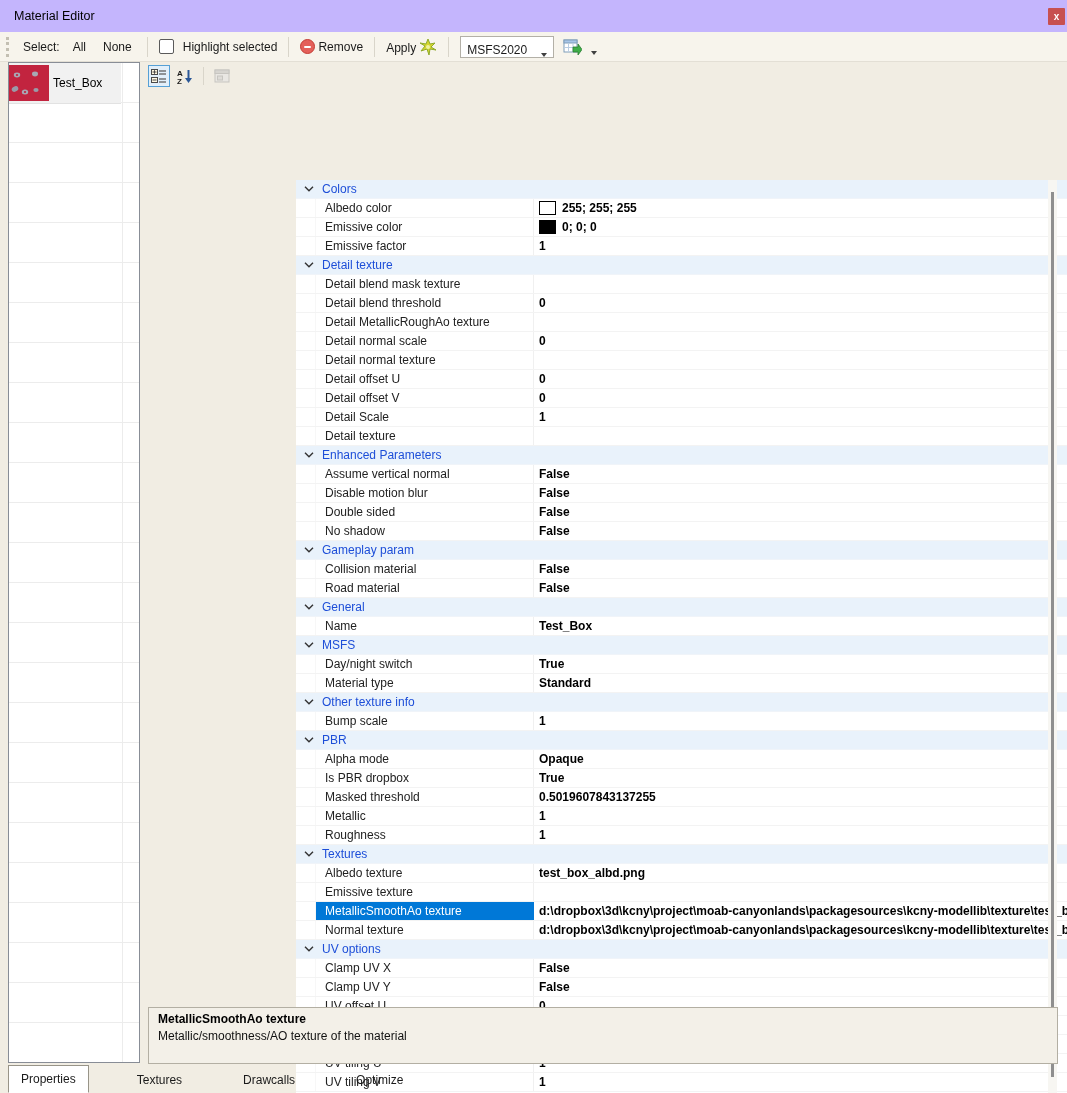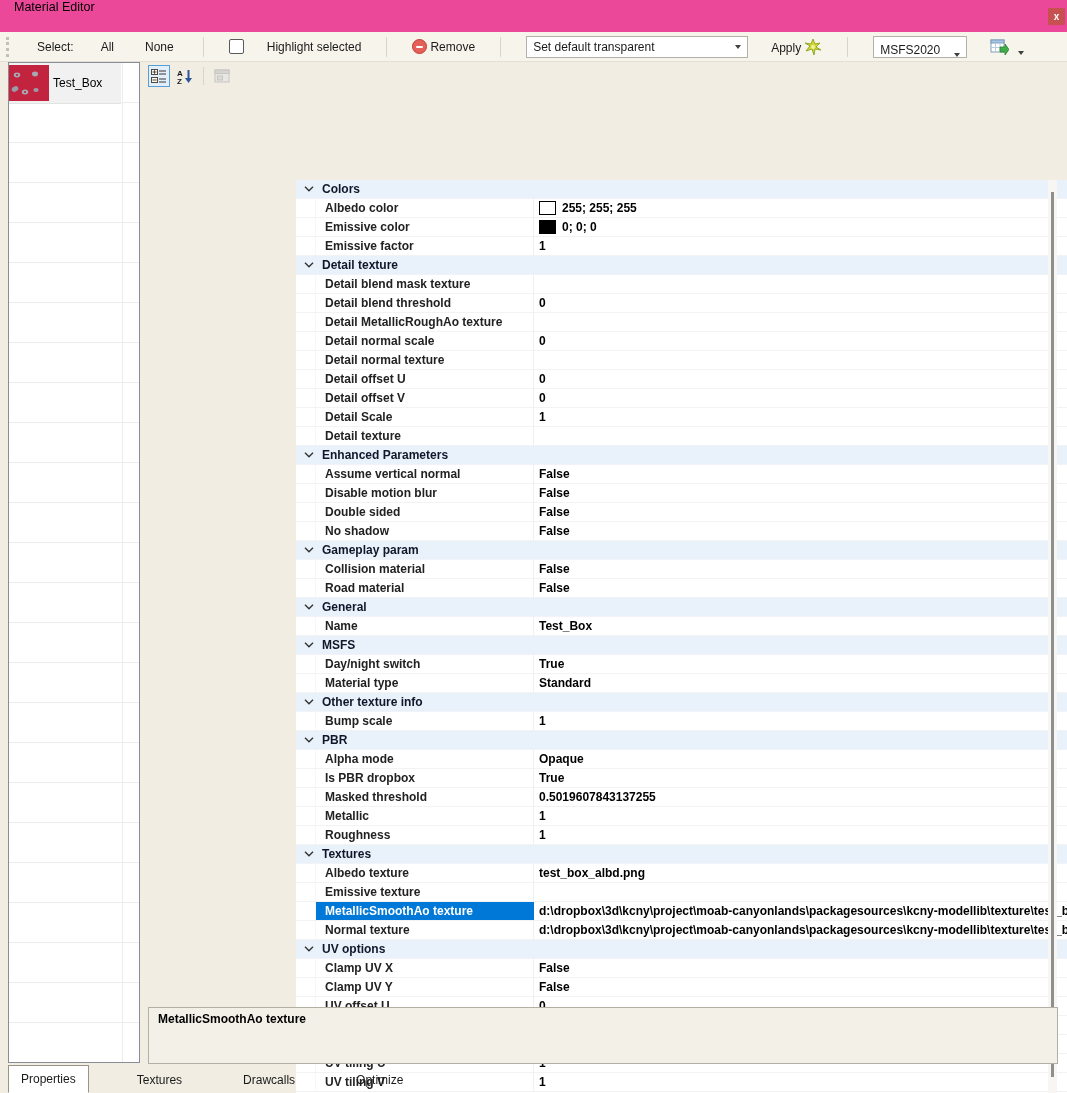--- a/index.html
+++ b/index.html
@@ -5,34 +5,34 @@
   html,body{margin:0;padding:0;}
   body{
     width:1067px;height:1093px;position:relative;overflow:hidden;
     background:#f1ede3;
     font-family:"Liberation Sans","DejaVu Sans",sans-serif;
     font-size:12px;color:#1a1a1a;
     -webkit-font-smoothing:antialiased;
   }
   .titlebar{
     position:absolute;left:0;top:0;width:1067px;height:32px;
-    background:#ec4899;border-bottom:1px solid #e6e2d8;
-    display:flex;
+    background:#c4b5fd;border-bottom:1px solid #e6e2d8;
+    display:flex;align-items:center;
   }
   .title-text{margin-left:14px;font-size:12.5px;color:#000;}
   .close-btn{
     position:absolute;right:2px;top:8px;width:17px;height:17px;
     background:#c75050;color:#fff;font-size:10px;font-weight:bold;
     display:flex;align-items:center;justify-content:center;cursor:default;
     border-radius:1px;
   }
   .toolbar{
     position:absolute;left:0;top:32px;width:1067px;height:30px;
     background:#f7f4ec;border-bottom:1px solid #e3dfd5;
-    display:flex;align-items:center;gap:23px;padding-left:6px;box-sizing:border-box;
+    display:flex;align-items:center;gap:9px;padding-left:6px;box-sizing:border-box;
   }
   .grip{width:3px;height:20px;border-left:3px dotted #c3bfb2;margin-right:2px;}
   .tb-label{color:#1a1a1a;}
   .tb-btn{color:#1a1a1a;padding:2px 4px;cursor:default;}
   .tb-sep{width:1px;height:20px;background:#d9d5ca;margin:0 2px;}
   .checkbox{
     width:13px;height:13px;background:#fff;border:1px solid #5a5a5a;
     border-radius:2px;display:inline-block;
   }
   .remove-icon{
@@ -84,30 +84,30 @@
   
   .prop-grid{
     position:absolute;left:148px;top:90px;width:910px;height:913px;
     background:#fff;border-right:1px solid #e4e0d6;box-sizing:border-box;
   }
   .cat-row{
     height:19px;background:#e9f2fb;display:flex;align-items:center;
     box-sizing:border-box;border-bottom:1px solid #f0f4f9;
   }
   .cat-chevron{width:26px;display:flex;justify-content:center;align-items:center;}
-  .cat-label{font-weight:bold;color:#0f172a;}
+  .cat-label{font-weight:normal;color:#1d4ed8;}
   .prop-row{
     height:19px;display:flex;align-items:center;box-sizing:border-box;
     border-bottom:1px solid #f3f3f3;position:relative;
   }
   .row-gutter{width:20px;flex:0 0 20px;height:100%;border-right:1px solid #f7f7f7;box-sizing:border-box;}
   .prop-label{
     width:218px;flex:0 0 218px;height:100%;display:flex;align-items:center;
     padding-left:9px;box-sizing:border-box;border-right:1px solid #f0f0f0;color:#222;
-    white-space:nowrap;overflow:hidden;font-weight:bold;
+    white-space:nowrap;overflow:hidden;
   }
   .prop-value{
     flex:1;height:100%;display:flex;align-items:center;gap:6px;
     padding-left:5px;padding-right:26px;box-sizing:border-box;
     font-weight:bold;color:#000;white-space:nowrap;overflow:hidden;
   }
   .swatch{
     width:17px;height:14px;border:1px solid #000;box-sizing:border-box;display:inline-block;
   }
   .prop-row.selected .prop-label{background:#0078d7;color:#fff;border-right-color:#0078d7;}
@@ -156,24 +156,20 @@
   <span class="tb-btn">None</span>
   <span class="tb-sep"></span>
   <span class="checkbox"></span>
   <span class="tb-label">Highlight selected</span>
   <span class="tb-sep"></span>
   <span class="icon-btn">
     <span class="remove-icon"></span>
     <span>Remove</span>
   </span>
   <span class="tb-sep"></span>
-  <div class="combo combo-wide">
-    <span>Set default transparent</span>
-    <span class="dd-arrow"></span>
-  </div>
   <span class="icon-btn">
     <span>Apply</span>
     <svg width="18" height="16" viewBox="0 0 18 16">
       <polygon points="9,0 11,5 16,4 12,8 17,11 11,10 10,16 8,10 2,12 6,7 1,4 7,5" fill="#d6d62e" stroke="#8faa2b" stroke-width="1"></polygon>
       <circle cx="9" cy="8" r="2" fill="#eef2a0"></circle>
     </svg>
   </span>
   <span class="tb-sep"></span>
   <div class="combo combo-narrow">
     <span>MSFS2020</span>
@@ -669,20 +665,21 @@
         </div>
       </div>
     </div>
   <div class="v-scrollbar">
     <div class="v-thumb"></div>
   </div>
 </div>
 
 <div class="desc-panel">
   <div class="desc-title">MetallicSmoothAo texture</div>
+  <div class="desc-text">Metallic/smoothness/AO texture of the material</div>
 </div>
 
 <div class="tabstrip">
     <div class="tab active">
       <span>Properties</span>
     </div>
     <div class="tab">
       <span>Textures</span>
     </div>
     <div class="tab">

